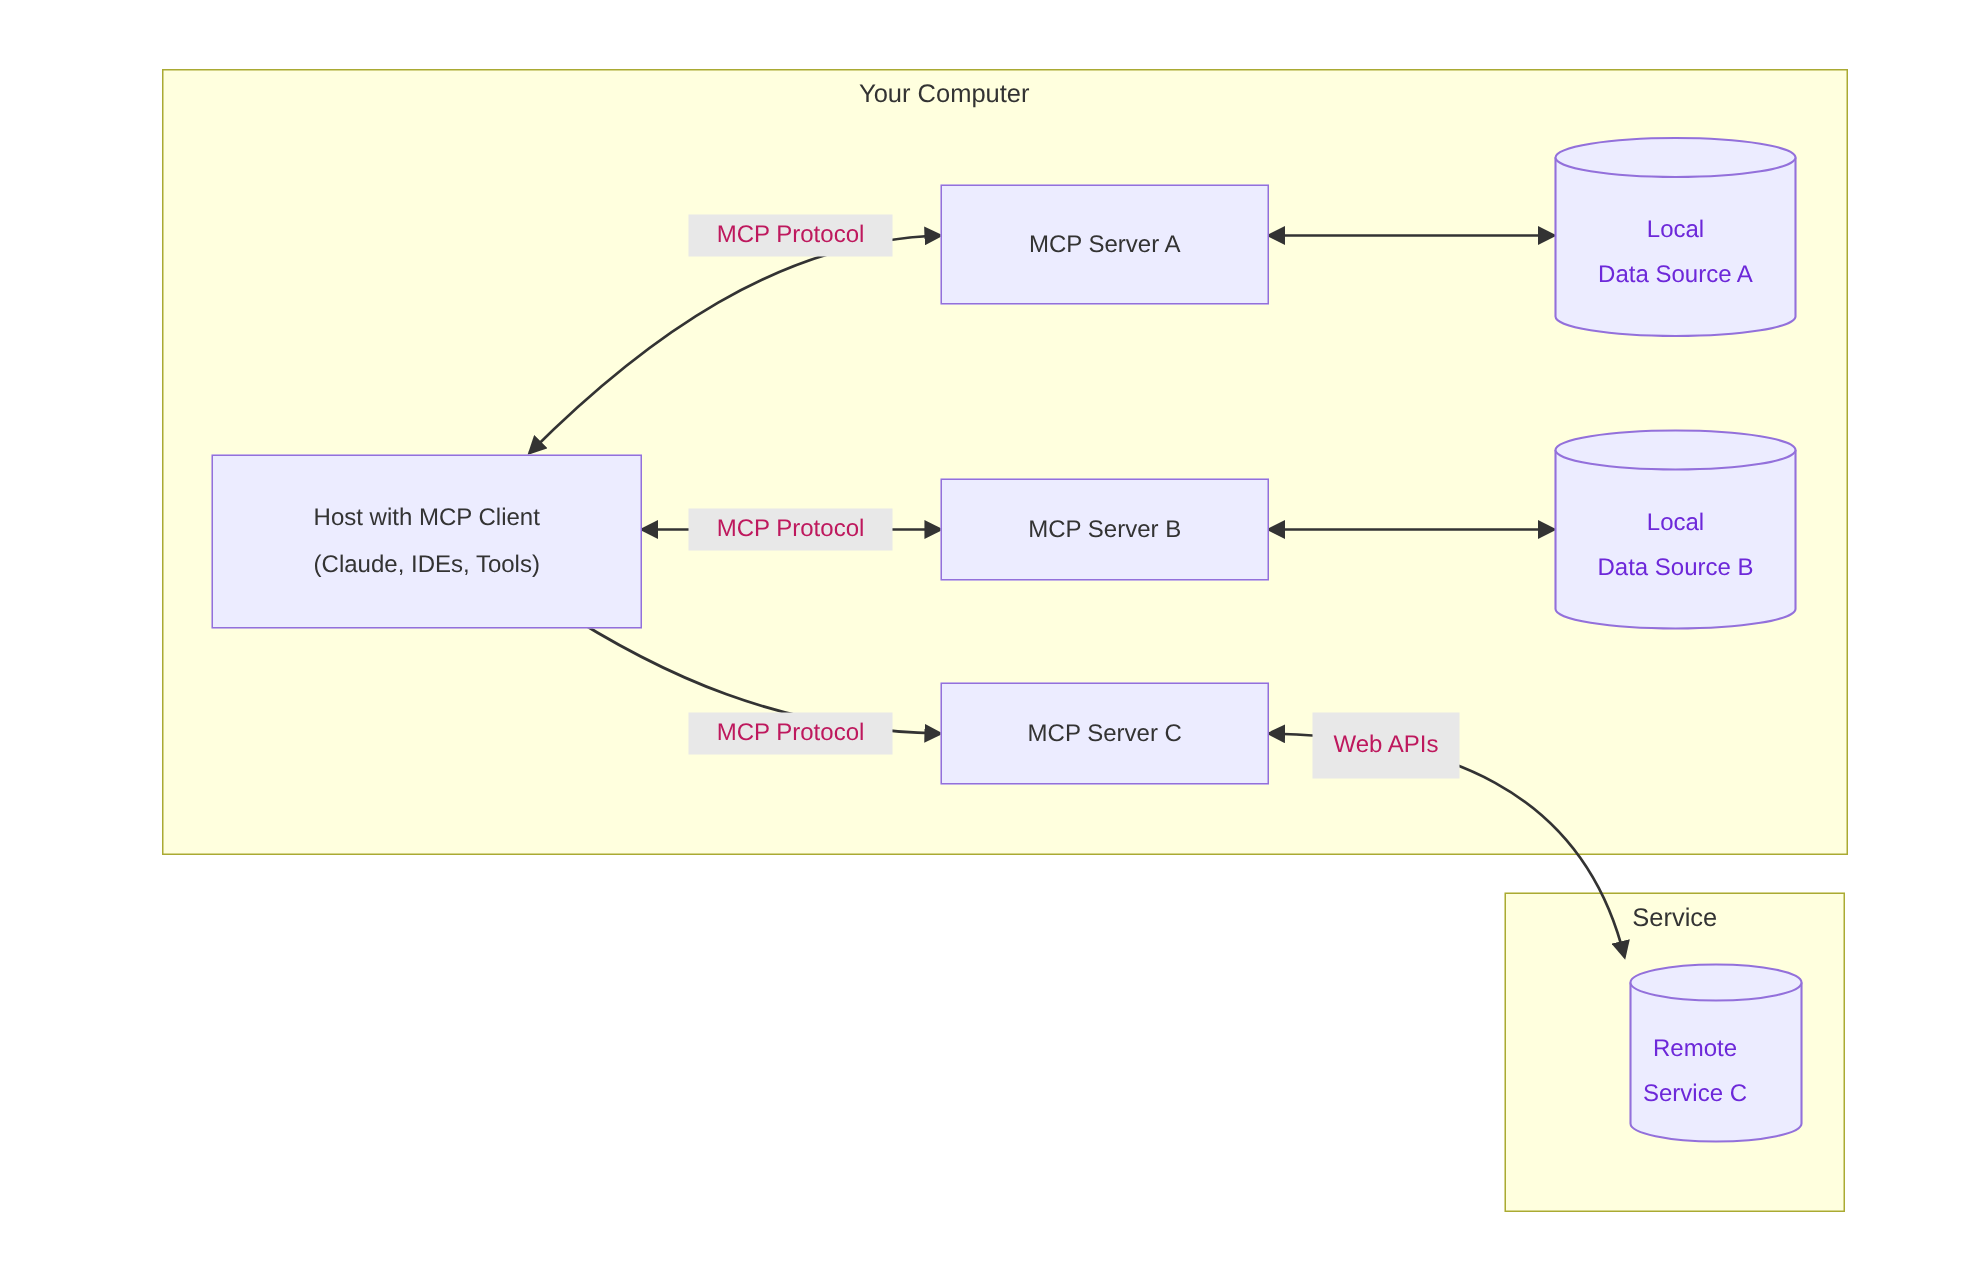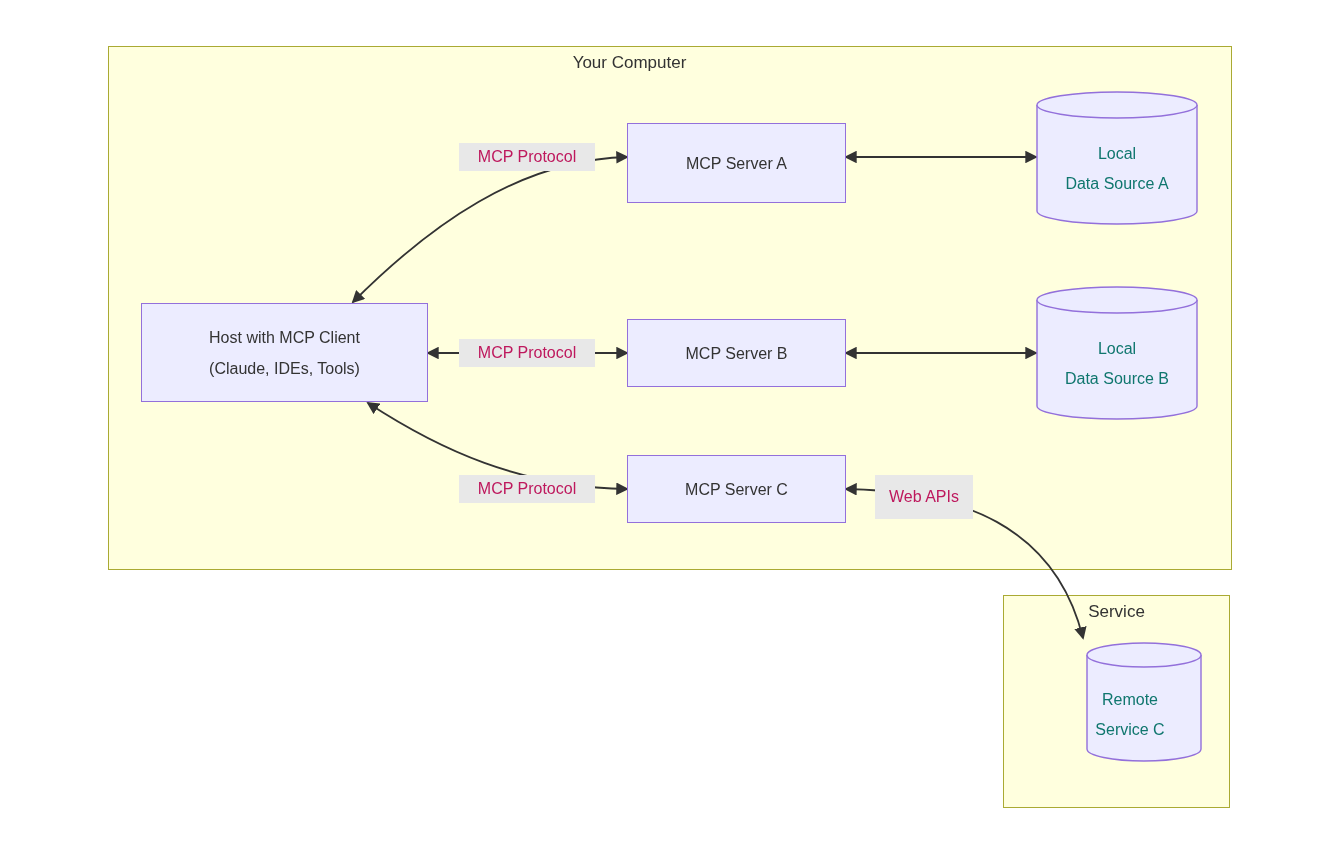--- a/index.html
+++ b/index.html
@@ -51,21 +51,21 @@
     z-index: 3;
   }
   .node-cyl svg { display: block; }
   .cyl-text {
     position: absolute;
     left: 0;
     width: 100%;
     text-align: center;
     font-size: 16px;
     line-height: 30px;
-    color: #0f766e;
+    color: #6d28d9;
   }
 
   .edge-label {
     position: absolute;
     background: #e8e8e8;
     color: #be185d;
     font-size: 16px;
     display: flex;
     align-items: center;
     justify-content: center;
@@ -93,21 +93,21 @@
     <g stroke="#333333" stroke-width="1.8" fill="none">
       <path d="M 353,302 C 430,225 520,160 627,157" marker-start="url(#arrow)" marker-end="url(#arrow)"></path>
       <path d="M 428,353 L 627,353" marker-start="url(#arrow)" marker-end="url(#arrow)"></path>
       <path d="M 368,403 C 440,450 520,487 627,489" marker-start="url(#arrow)" marker-end="url(#arrow)"></path>
       <path d="M 846,157 L 1036,157" marker-start="url(#arrow)" marker-end="url(#arrow)"></path>
       <path d="M 846,353 L 1036,353" marker-start="url(#arrow)" marker-end="url(#arrow)"></path>
       <path d="M 846,489 C 960,491 1055,525 1083,638" marker-start="url(#arrow)" marker-end="url(#arrow)"></path>
     </g>
   </svg>
 
-  <div class="node-rect" style="left:141px; top:303px; width:287px; height:99px;">
+  <div class="node-rect" style="left:141px; top:303px; width:287px; height:116px;">
     <span>Host with MCP Client</span>
     <span>(Claude, IDEs, Tools)</span>
   </div>
 
   <div class="node-rect" style="left:627px; top:123px; width:219px; height:80px;">
     <span>MCP Server A</span>
   </div>
 
   <div class="node-rect" style="left:627px; top:319px; width:219px; height:68px;">
     <span>MCP Server B</span>

